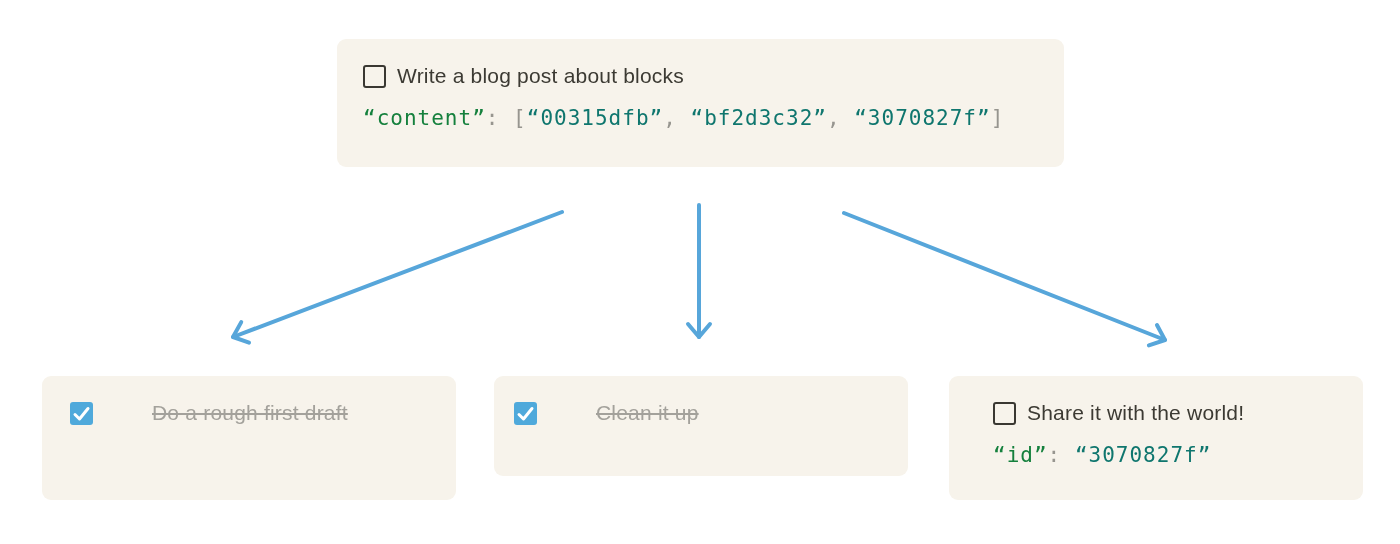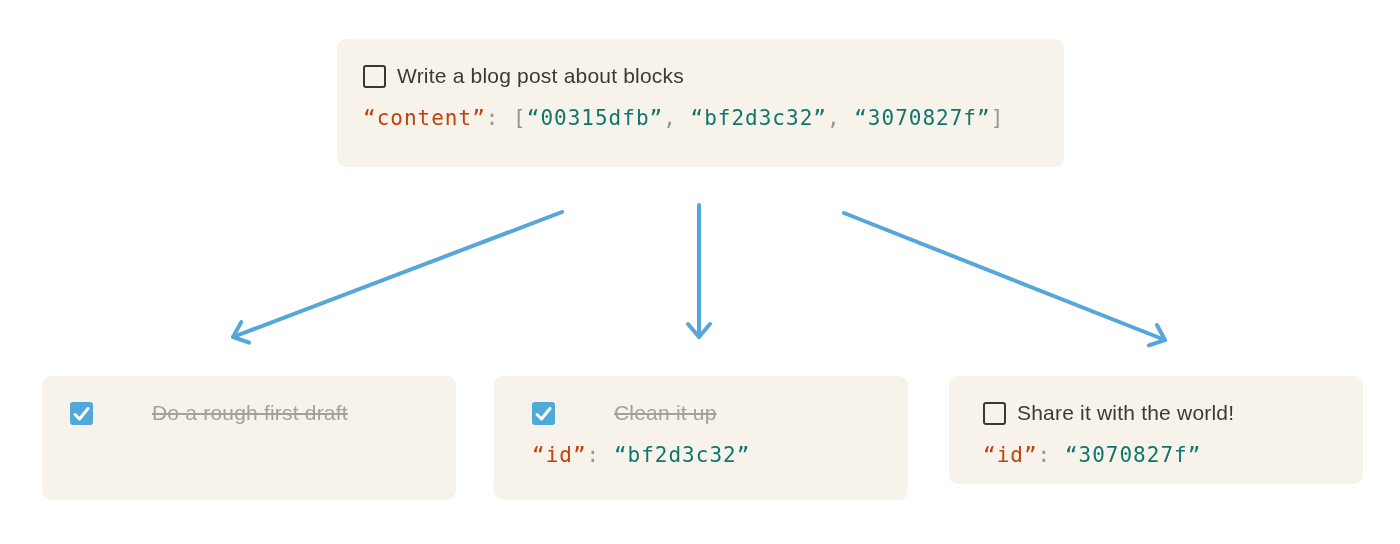--- a/index.html
+++ b/index.html
@@ -13,22 +13,22 @@
   }
   .card {
     position: absolute;
     background: #f7f3eb;
     border-radius: 9px;
     box-sizing: border-box;
     padding: 24px 26px;
   }
   .card.parent { left: 337px; top: 39px;  width: 727px; height: 128px; }
   .card.child1 { left: 42px;  top: 376px; width: 414px; height: 124px; padding-left: 28px; }
-  .card.child2 { left: 494px; top: 376px; width: 414px; height: 124px; padding-left: 38px; }
-  .card.child3 { left: 949px; top: 376px; width: 414px; height: 108px; padding-left: 34px; }
+  .card.child2 { left: 494px; top: 376px; width: 414px; height: 100px; padding-left: 20px; }
+  .card.child3 { left: 949px; top: 376px; width: 414px; height: 124px; padding-left: 44px; }
 
   .todo-row {
     display: flex;
     align-items: center;
     gap: 11px;
     height: 26px;
   }
   .checkbox {
     width: 23px; height: 23px;
     box-sizing: border-box;
@@ -54,21 +54,21 @@
   }
 
   .code-row {
     margin-top: 15px;
     font-family: "DejaVu Sans Mono", monospace;
     font-size: 21px;
     line-height: 28px;
     letter-spacing: 1px;
     white-space: nowrap;
   }
-  .tok-prop   { color: #c2410c; }
+  .tok-prop   { color: #15803d; }
   .tok-punct  { color: #97958f; }
   .tok-string { color: #0f766e; }
 
   .arrows {
     position: absolute;
     left: 0; top: 0;
     width: 1400px; height: 544px;
     pointer-events: none;
   }
 </style>
@@ -111,23 +111,20 @@
 
   <div class="card child2">
     <div class="todo-row done">
       <span class="checkbox checked">
         <svg viewBox="0 0 23 23" xmlns="http://www.w3.org/2000/svg">
           <polyline points="5,12.5 9.5,17 18,6.5" fill="none" stroke="#ffffff" stroke-width="3" stroke-linecap="round" stroke-linejoin="round"></polyline>
         </svg>
       </span>
       <span class="todo-label">Clean it up</span>
     </div>
-    <div class="code-row">
-      <span class="tok-prop">“id”</span><span class="tok-punct">: </span><span class="tok-string">“bf2d3c32”</span>
-    </div>
   </div>
 
   <div class="card child3">
     <div class="todo-row">
       <span class="checkbox unchecked"></span>
       <span class="todo-label">Share it with the world!</span>
     </div>
     <div class="code-row">
       <span class="tok-prop">“id”</span><span class="tok-punct">: </span><span class="tok-string">“3070827f”</span>
     </div>

